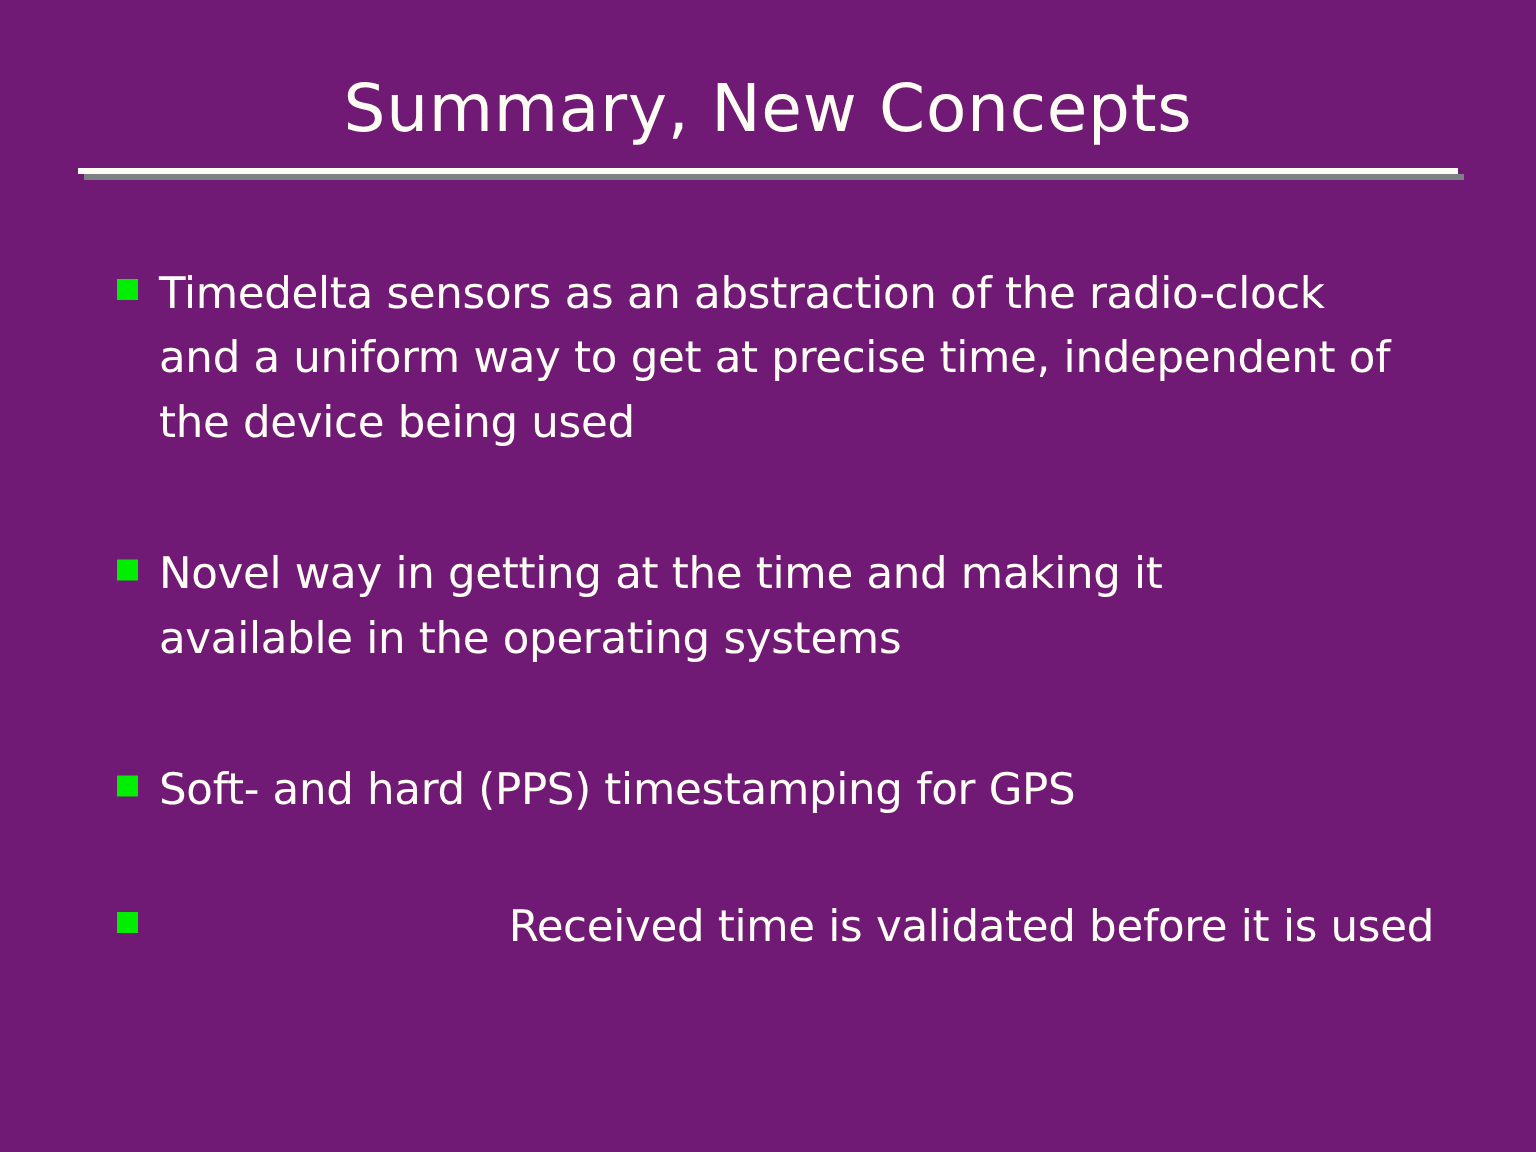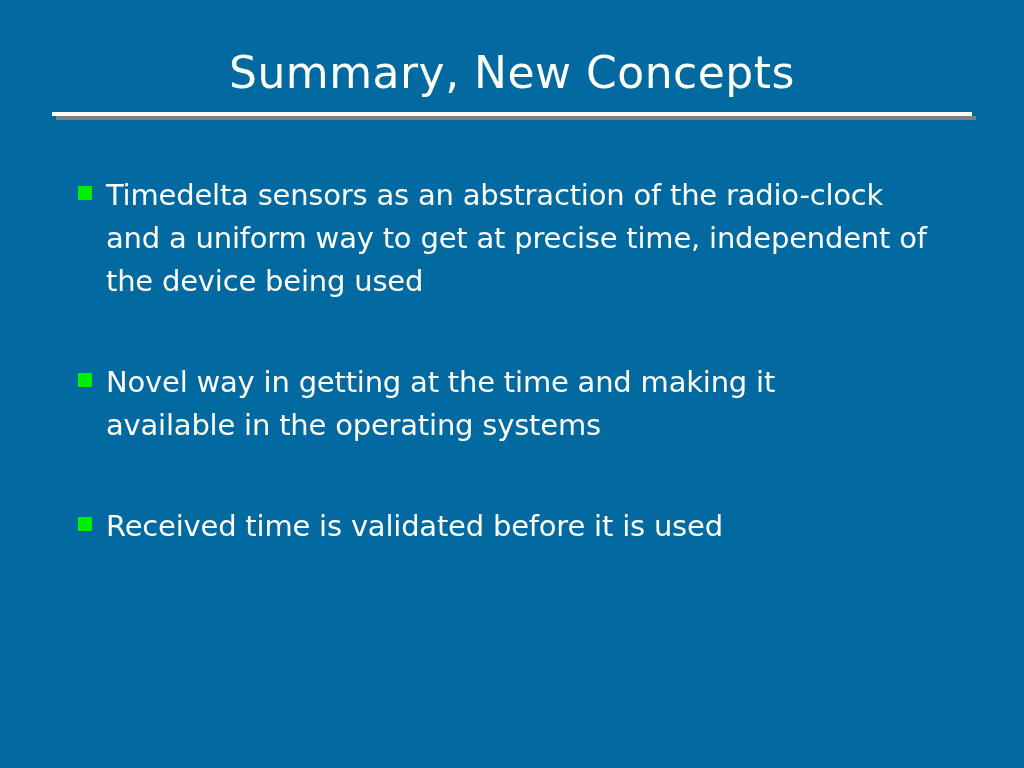--- a/index.html
+++ b/index.html
@@ -11,21 +11,21 @@
     height: 768px;
     overflow: hidden;
     background: #36699e;
     font-family: "DejaVu Sans", sans-serif;
   }
 
   .slide {
     position: relative;
     width: 1024px;
     height: 768px;
-    background: #0369a1;
+    background: #701a75;
     box-sizing: border-box;
   }
 
   
   .title-block {
     position: absolute;
     left: 0;
     top: 48px;
     width: 1024px;
     text-align: center;
@@ -91,21 +91,21 @@
     font-size: 29px;
     line-height: 43px;
     color: #fdfdf3;
     letter-spacing: -0.2px;
   }
 
   
   .bullet-item.w1 .bullet-text { max-width: 740px; }
   .bullet-item.w2 .bullet-text { max-width: 830px; }
   .bullet-item.w3 .bullet-text { max-width: 850px; }
-  .bullet-item.w4 .bullet-text { max-width: 850px; }
+  .bullet-item.w4 .bullet-text { max-width: 850px; text-align: right; }
 
   .bullet-item.gap-lg { margin-bottom: 58px; }
   .bullet-item.gap-md { margin-bottom: 48px; }
 </style>
 </head>
 <body>
 
 <div class="slide">
 
   <div class="title-block">
@@ -120,20 +120,24 @@
     <div class="bullet-item w2 gap-lg">
       <span class="bullet-marker"></span>
       <span class="bullet-text">Timedelta sensors as an abstraction of the radio-clock and a uniform way to get at precise time, independent of the device being used</span>
     </div>
 
     <div class="bullet-item w1 gap-lg">
       <span class="bullet-marker"></span>
       <span class="bullet-text">Novel way in getting at the time and making it available in the operating systems</span>
     </div>
 
+    <div class="bullet-item w3 gap-md">
+      <span class="bullet-marker"></span>
+      <span class="bullet-text">Soft- and hard (PPS) timestamping for GPS</span>
+    </div>
 
     <div class="bullet-item w4">
       <span class="bullet-marker"></span>
       <span class="bullet-text">Received time is validated before it is used</span>
     </div>
 
   </div>
 </div>
 
 </body></html>

